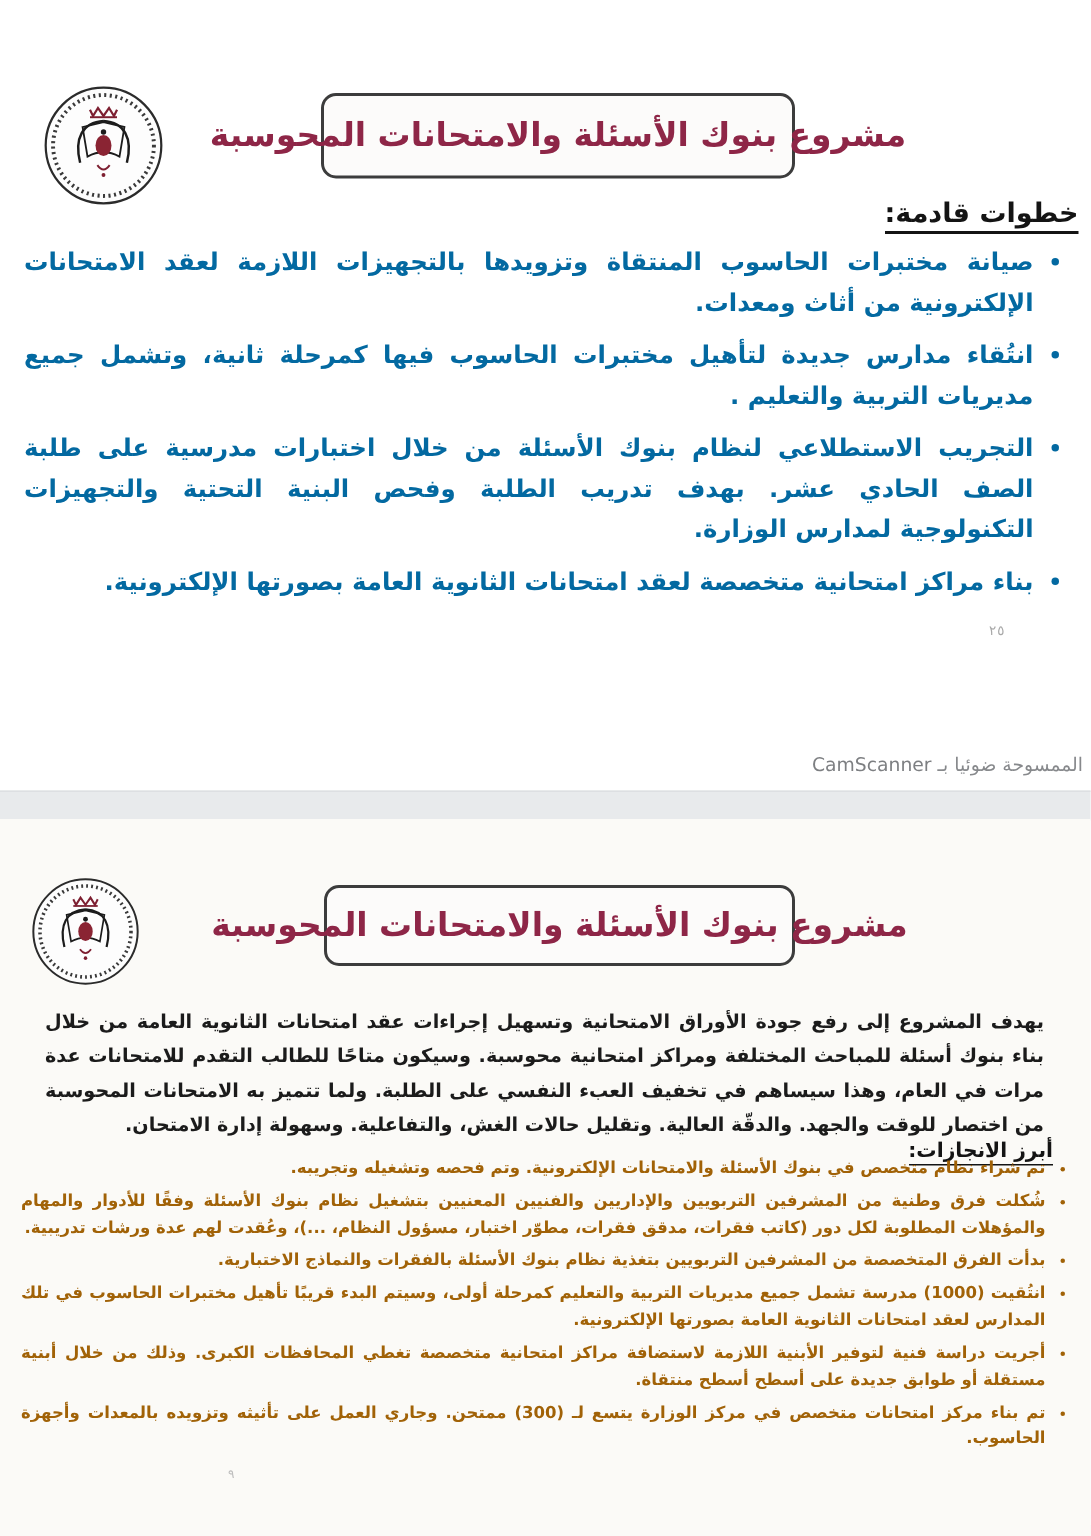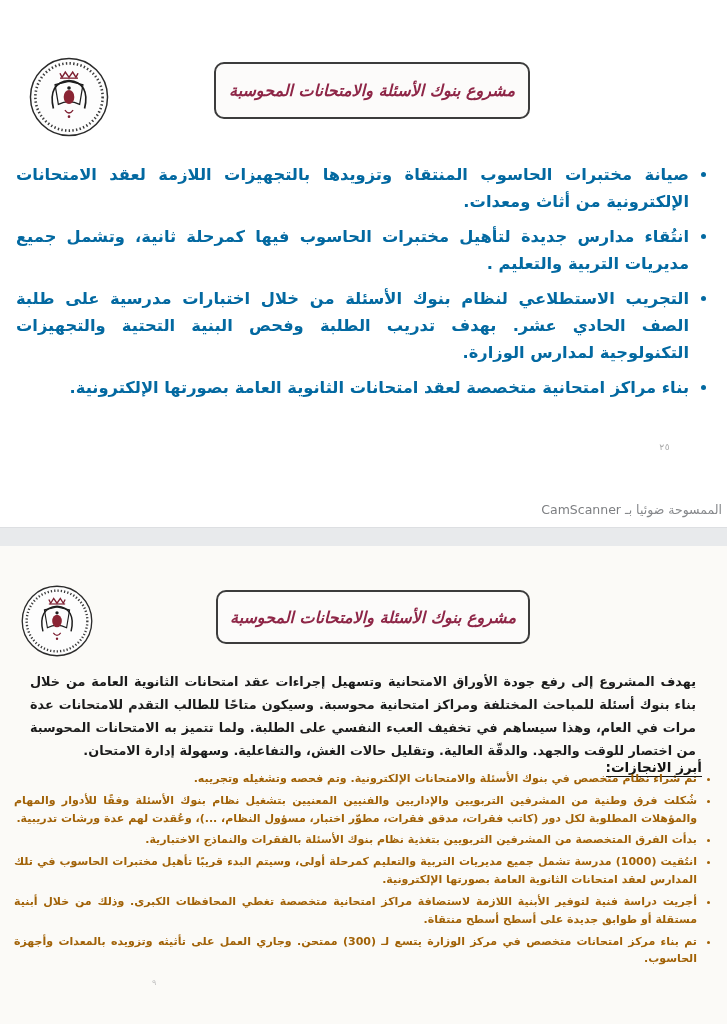--- a/index.html
+++ b/index.html
@@ -22,37 +22,37 @@
 
   
   .title-box{
     position:absolute;display:flex;align-items:center;justify-content:center;
     border:2.5px solid #3c3c3c;border-radius:10px;background:#fcfbfa;
     box-shadow:0 0 0 1px #fcfbfa inset;
   }
   .title-box-p1{left:214px;top:62px;width:312px;height:53px;}
   .title-box-p2{left:216px;top:44px;width:310px;height:50px;}
   .slide-title{
-    color:#8E2647;font-weight:bold;font-size:16px;direction:rtl;white-space:nowrap;font-style:italic;
+    color:#8E2647;font-weight:bold;font-size:22px;direction:rtl;white-space:nowrap;
   }
 
   
   .heading1{
     position:absolute;right:8px;top:132px;margin:0;
     direction:rtl;font-size:18px;font-weight:bold;color:#141414;
     border-bottom:2px solid #141414;padding-bottom:1px;display:inline-block;
   }
   .bullets1{
     position:absolute;top:161px;right:0;left:0;margin:0;
     padding:0 38px 0 16px;direction:rtl;list-style:disc;
     font-size:16.3px;font-weight:bold;color:#0369a1;line-height:1.68;
   }
   .bullets1 li{margin-bottom:7px;text-align:justify;}
 
-  .page-num1{position:absolute;left:659px;top:442px;font-size:9px;color:#a8a8a8;letter-spacing:1px;font-family:Liberation Mono, monospace;}
+  .page-num1{position:absolute;left:659px;top:416px;font-size:9px;color:#a8a8a8;letter-spacing:1px;font-family:Liberation Mono, monospace;}
   .camscanner{
     position:absolute;right:5px;top:502px;direction:rtl;
     font-size:12.5px;color:#87898c;
   }
   .camscanner .brand{color:#7d7f82;}
 
   
   .intro{
     position:absolute;top:108px;right:15px;left:14px;margin:16px;
     direction:rtl;text-align:justify;font-size:12.8px;font-weight:bold;
@@ -88,20 +88,21 @@
       <circle cx="50" cy="39" r="2.2" fill="#1c1c1c"></circle>
       <path d="M45 66 q5 7 10 0" fill="none" stroke="#7d1f31" stroke-width="1.6"></path>
       <circle cx="50" cy="74" r="1.6" fill="#7d1f31"></circle>
     </svg>
   </div>
 
   <div class="title-box title-box-p1">
     <span class="slide-title">مشروع بنوك الأسئلة والامتحانات المحوسبة</span>
   </div>
 
+  <h2 class="heading1">خطوات قادمة:</h2>
 
   <ul class="bullets1">
     <li>صيانة مختبرات الحاسوب المنتقاة وتزويدها بالتجهيزات اللازمة لعقد الامتحانات الإلكترونية من أثاث ومعدات.</li>
     <li>انتُقاء مدارس جديدة لتأهيل مختبرات الحاسوب فيها كمرحلة ثانية، وتشمل جميع مديريات التربية والتعليم .</li>
     <li>التجريب الاستطلاعي لنظام بنوك الأسئلة من خلال اختبارات مدرسية على طلبة الصف الحادي عشر. بهدف تدريب الطلبة وفحص البنية التحتية والتجهيزات التكنولوجية لمدارس الوزارة.</li>
     <li>بناء مراكز امتحانية متخصصة لعقد امتحانات الثانوية العامة بصورتها الإلكترونية.</li>
   </ul>
 
   <div class="page-num1">٢٥</div>
 

